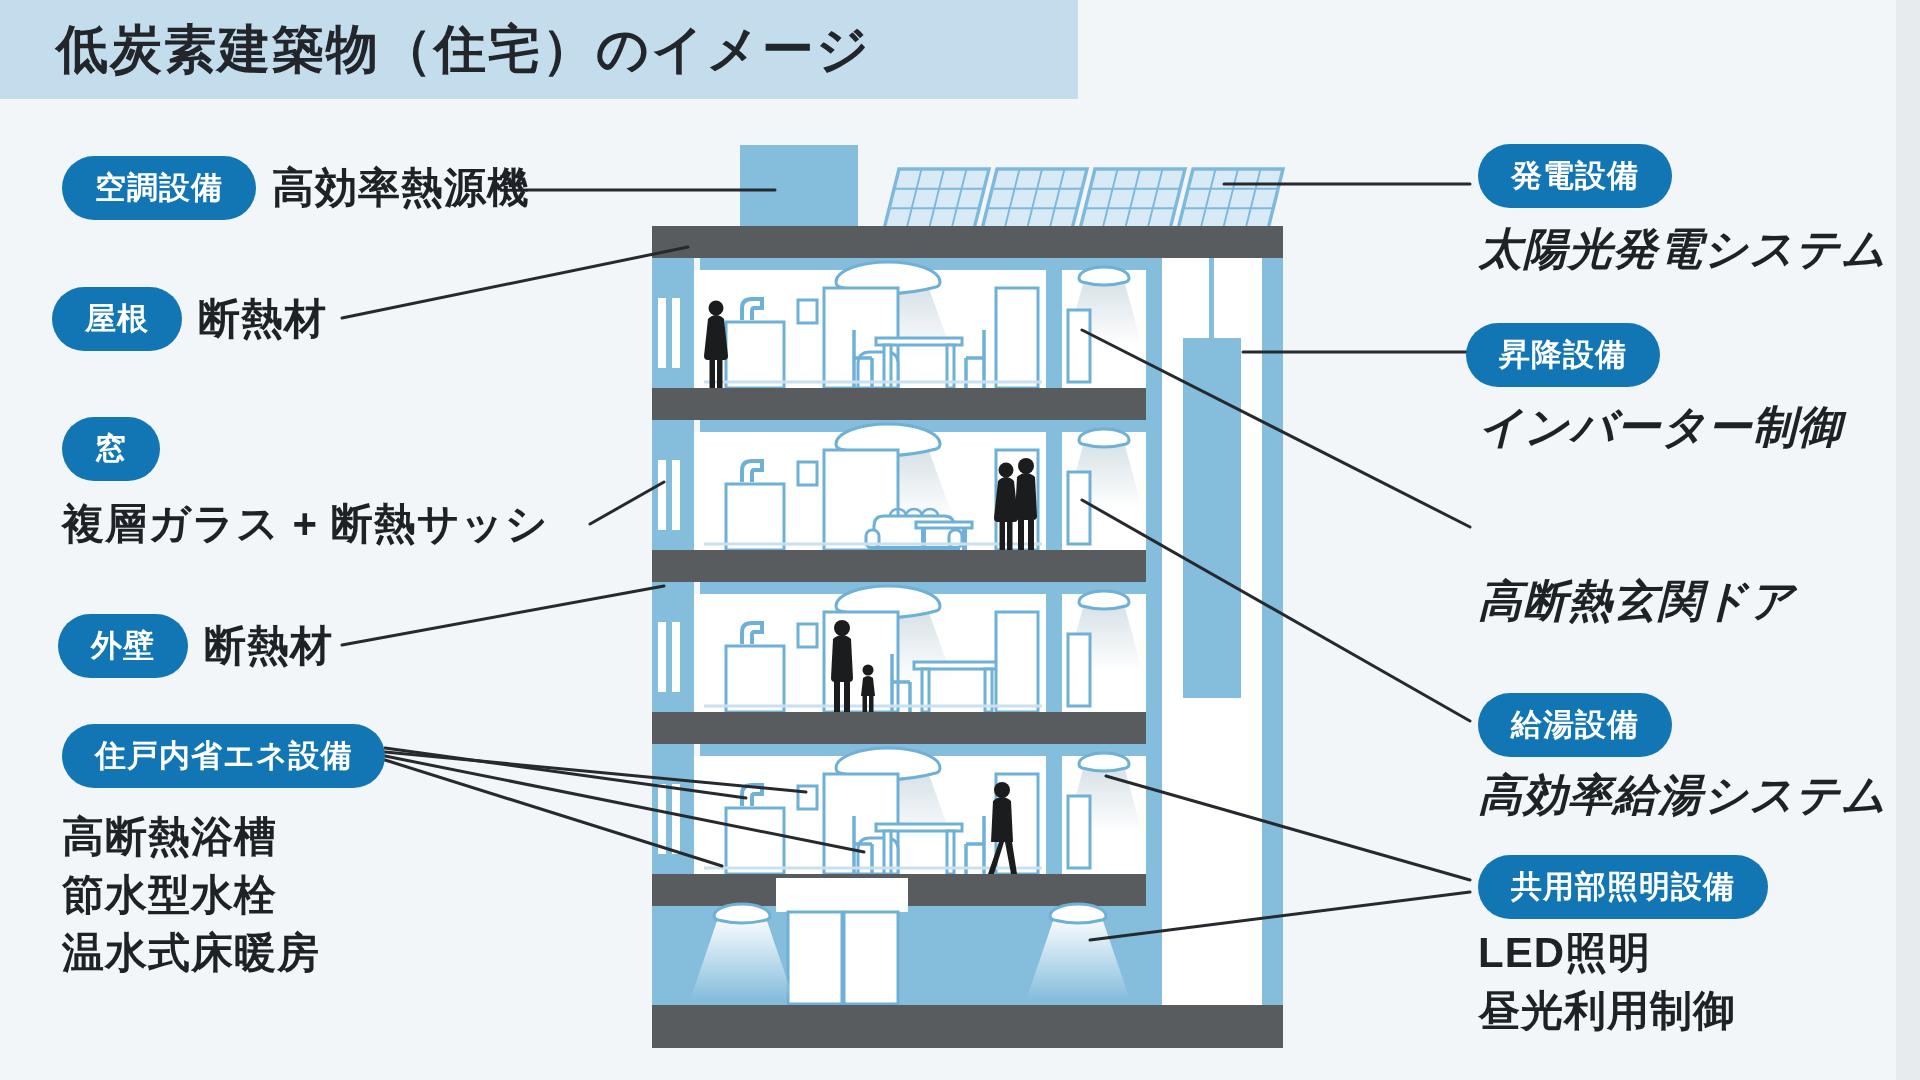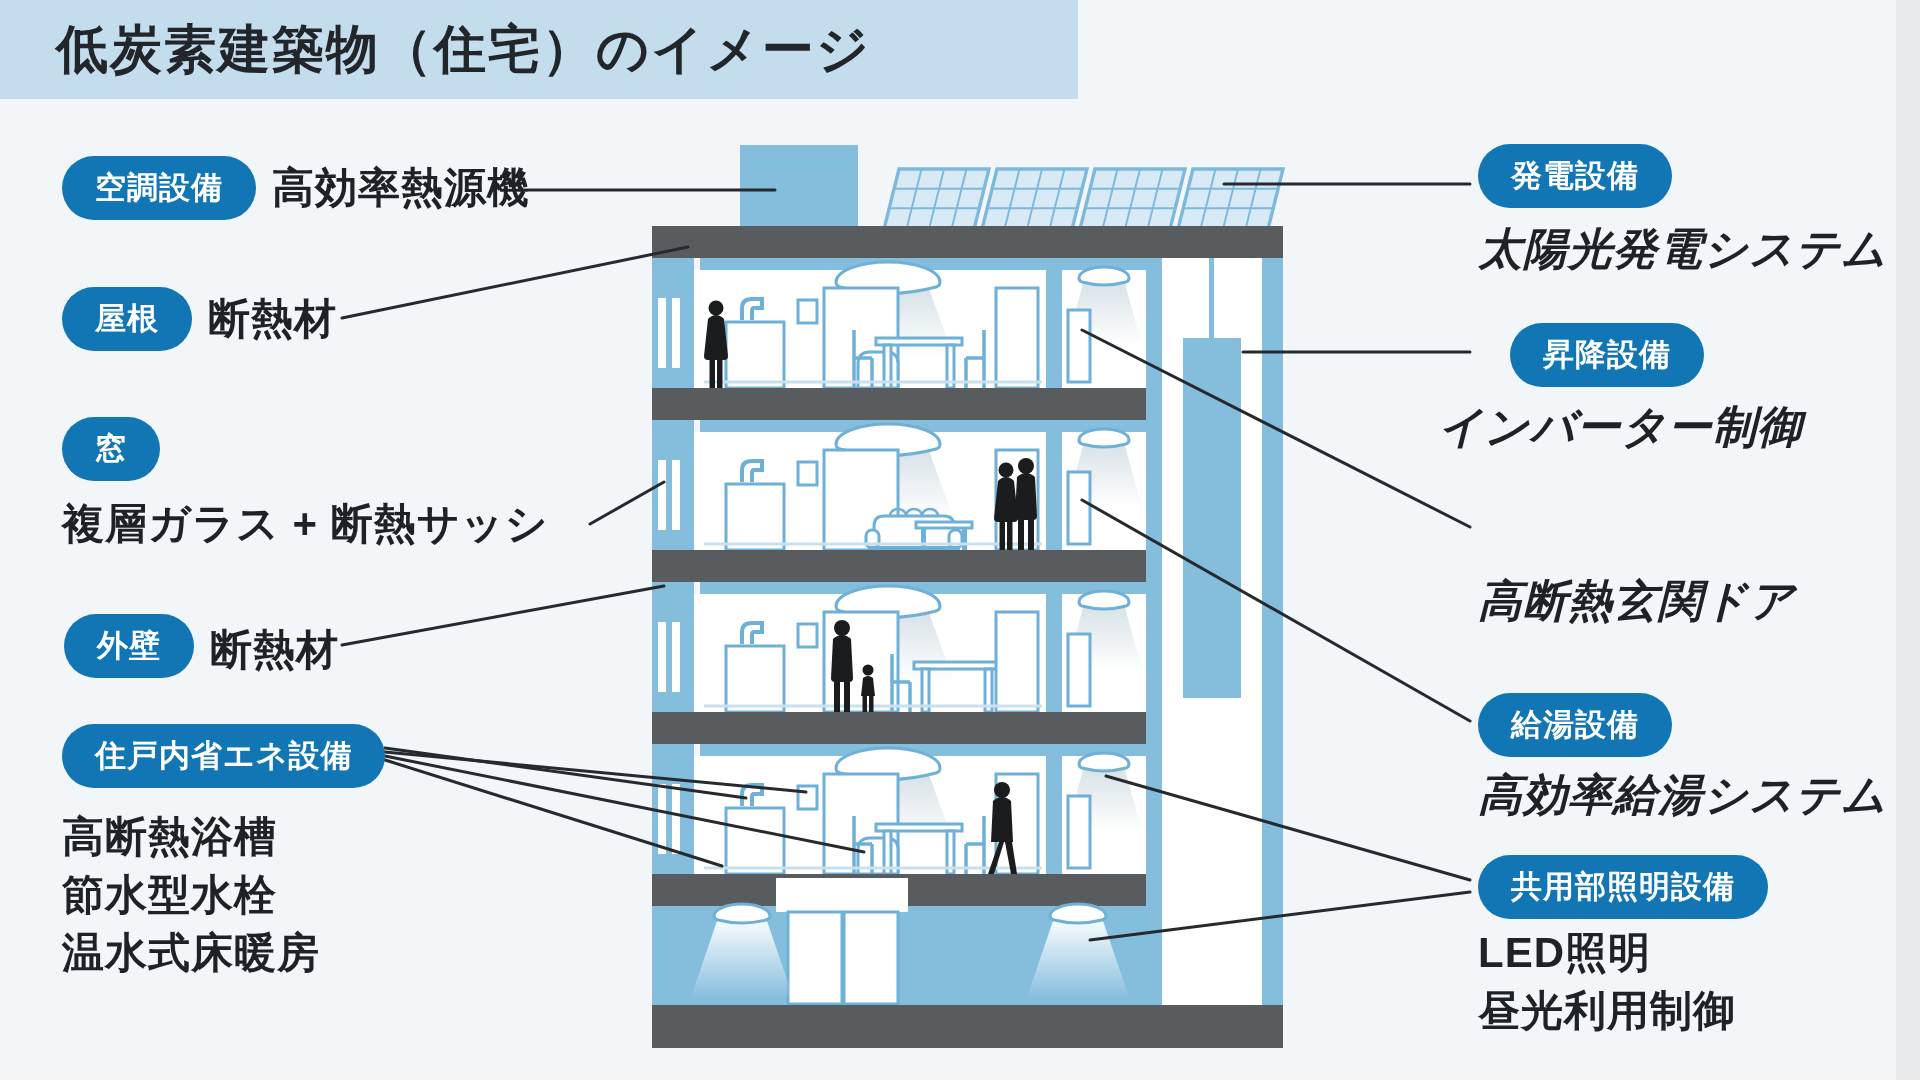--- a/index.html
+++ b/index.html
@@ -240,57 +240,57 @@
 
 <header class="titlebar">
   <h1>低炭素建築物（住宅）のイメージ</h1>
 </header>
 
 <div class="co row" style="left:62px;top:156px;">
   <span class="pill">空調設備</span>
   <span class="lbl">高効率熱源機</span>
 </div>
 
-<div class="co row" style="left:62px;top:287px;">
+<div class="co row" style="left:52px;top:287px;">
   <span class="pill">屋根</span>
   <span class="lbl">断熱材</span>
 </div>
 
 <div class="co" style="left:62px;top:417px;">
   <span class="pill">窓</span>
 </div>
 <div class="co" style="left:62px;top:496px;">
   <span class="lbl">複層ガラス + 断熱サッシ</span>
 </div>
 
-<div class="co row" style="left:64px;top:614px;align-items:flex-end;">
+<div class="co row" style="left:58px;top:614px;">
   <span class="pill">外壁</span>
   <span class="lbl">断熱材</span>
 </div>
 
 <div class="co" style="left:62px;top:724px;">
   <span class="pill">住戸内省エネ設備</span>
 </div>
 <div class="co list" style="left:62px;top:808px;">
   <p>高断熱浴槽</p>
   <p>節水型水栓</p>
   <p>温水式床暖房</p>
 </div>
 
 <div class="co" style="left:1478px;top:144px;">
   <span class="pill">発電設備</span>
 </div>
 <div class="co" style="left:1478px;top:220px;">
   <span class="biglbl">太陽光発電システム</span>
 </div>
 
-<div class="co" style="left:1510px;top:323px;">
+<div class="co" style="left:1466px;top:323px;">
   <span class="pill">昇降設備</span>
 </div>
-<div class="co" style="left:1438px;top:398px;text-align:center;">
+<div class="co" style="left:1478px;top:398px;text-align:center;">
   <span class="biglbl">インバーター制御</span>
 </div>
 
 <div class="co" style="left:1478px;top:693px;">
   <span class="pill">給湯設備</span>
 </div>
 
 <div class="co" style="left:1478px;top:572px;">
   <span class="biglbl">高断熱玄関ドア</span>
 </div>

